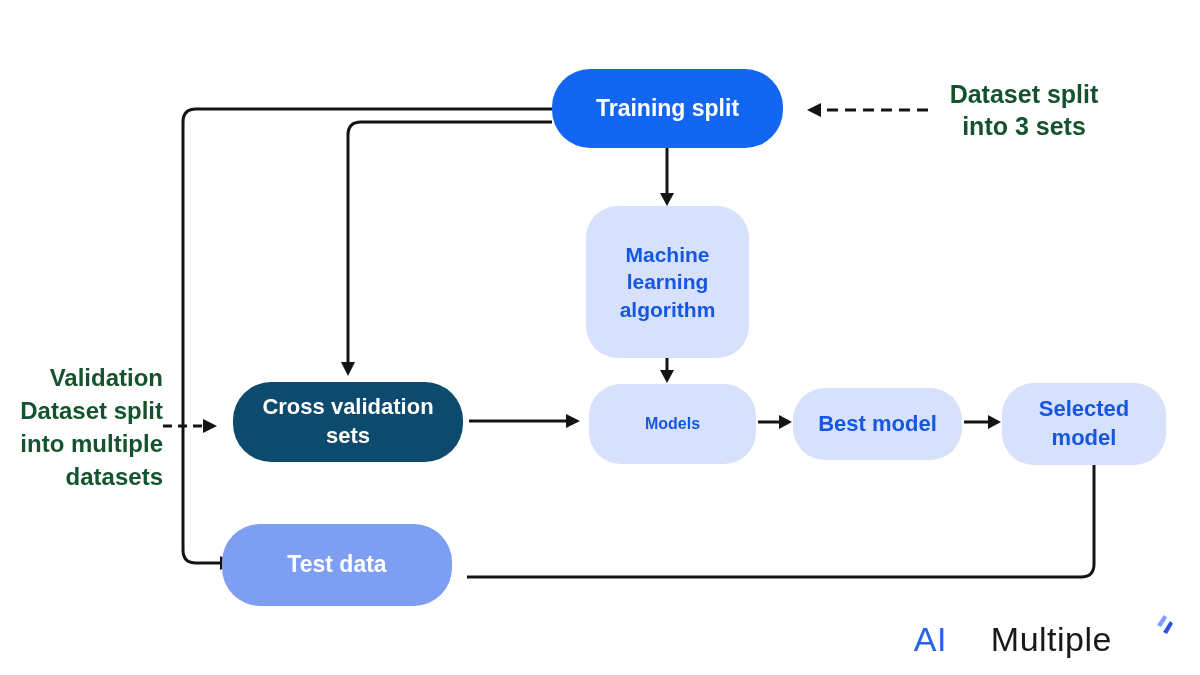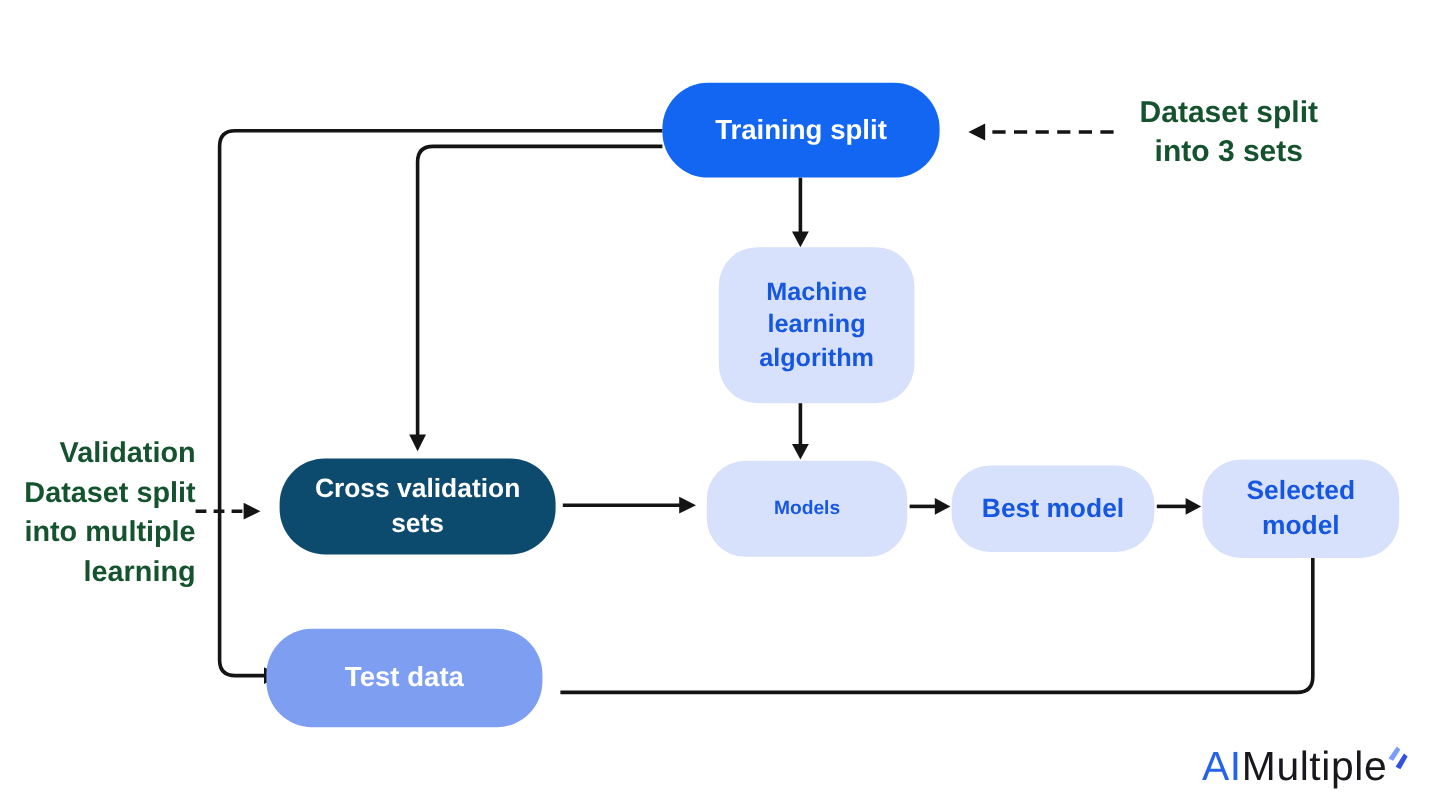--- a/index.html
+++ b/index.html
@@ -18,21 +18,21 @@
     font-weight:700;
     line-height:1.3;
     box-sizing:border-box;
   }
   .node-primary{background:#1266F1;color:#ffffff;border-radius:38px;font-size:23px;}
   .node-mid{background:#0c4a6e;color:#ffffff;border-radius:38px;font-size:22px;padding:0 16px;}
   .node-soft{background:#7E9EF2;color:#ffffff;border-radius:38px;font-size:23px;}
   .node-light{background:#D8E1FB;color:#1557E0;border-radius:32px;font-size:21px;}
 
   .training{left:552px;top:69px;width:231px;height:79px;}
-  .mlalgo{left:599px;top:206px;width:163px;height:130px;padding:0 10px;}
+  .mlalgo{left:586px;top:206px;width:163px;height:152px;padding:0 10px;}
   .models{left:589px;top:384px;width:167px;height:80px;font-size:16px;}
   .bestmodel{left:793px;top:388px;width:169px;height:72px;font-size:22px;}
   .selectedmodel{left:1002px;top:383px;width:164px;height:82px;font-size:22px;padding:0 12px;}
   .crossval{left:233px;top:382px;width:230px;height:80px;}
   .testdata{left:222px;top:524px;width:230px;height:82px;}
 
   .note{
     position:absolute;
     color:#14532d;
     font-weight:700;
@@ -45,21 +45,21 @@
     left:3px;top:361px;width:160px;
     text-align:right;font-size:24px;line-height:33px;
   }
 
   .logo{
     position:absolute;
     right:24px;bottom:16px;
     font-size:34px;
     font-weight:500;
     letter-spacing:0.5px;
-    display:flex;align-items:flex-end;
+    display:flex;align-items:center;gap:44px;
   }
   .logo .ai{color:#2563EB;}
   .logo .multiple{color:#17171C;}
   .logo .mark{position:relative;top:-15px;left:-1px;}
 </style>
 </head>
 <body>
 
 <div class="canvas">
 
@@ -115,21 +115,21 @@
 
   <div class="note note-right">
     <div>Dataset split</div>
     <div>into 3 sets</div>
   </div>
 
   <div class="note note-left">
     <div>Validation</div>
     <div>Dataset split</div>
     <div>into multiple</div>
-    <div>learning</div>
+    <div>datasets</div>
   </div>
 
   <div class="logo">
     <span class="ai">AI</span>
       <span class="multiple">Multiple</span>
     <svg class="mark" width="20" height="24" viewBox="0 0 20 24" xmlns="http://www.w3.org/2000/svg">
       <polygon points="2,12 9,2 12,4.5 6,14" fill="#7C9CFF"></polygon>
       <polygon points="8,19 15,8 18,10.5 12,21" fill="#2F52E0"></polygon>
     </svg>
   </div>

